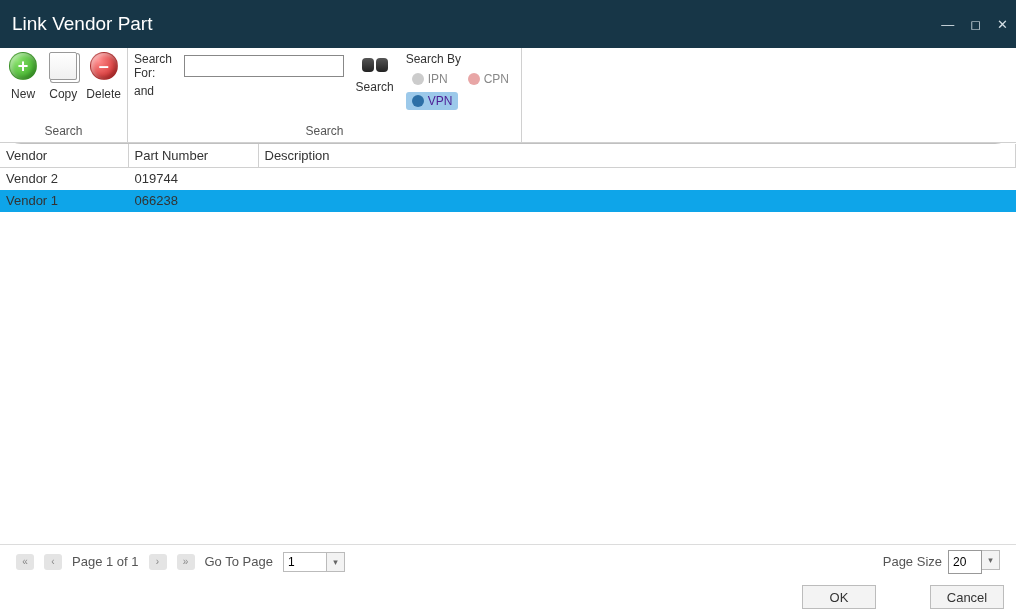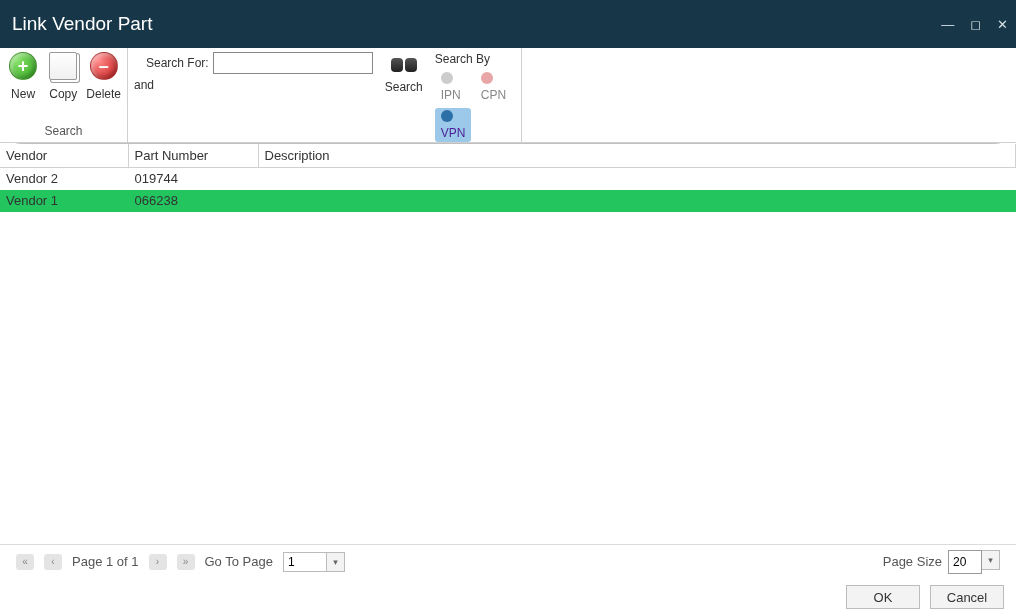--- a/index.html
+++ b/index.html
@@ -75,43 +75,43 @@
     width: 28px; height: 28px; border-radius: 2px; position: relative;
     background: linear-gradient(#fff,#f0f0f0);
     border: 1px solid #999;
     box-shadow: 2px 2px 0 #fff, 2px 2px 0 1px #999;
   }
   .ribbon-btn .label { font-size: 12px; margin-top: 7px; color: #333; }
 
   
   .search-body { display: flex; align-items: flex-start; gap: 12px; padding-top: 2px; }
   .search-left { display: flex; flex-direction: column; font-size: 12px; gap: 4px; }
-  .search-left .row { display: flex; align-items: center; gap: 4px; margin-left: 12px; }
+  .search-left .row { display: flex; align-items: center; gap: 4px; }
   .search-left input[type=text] {
     width: 160px; height: 22px; border: 1px solid #888; padding: 0 4px; font-size: 12px;
   }
   .search-btn { display: flex; flex-direction: column; align-items: center; }
   .icon-binoc {
     width: 28px; height: 24px; position: relative;
   }
   .icon-binoc::before, .icon-binoc::after {
     content: ""; position: absolute; width: 12px; height: 14px; border-radius: 4px;
     background: linear-gradient(#555,#222); top: 6px;
   }
   .icon-binoc::before { left: 1px; }
   .icon-binoc::after  { right: 1px; }
   .search-btn .label { font-size: 12px; margin-top: 4px; }
 
   .searchby { display: flex; flex-direction: column; font-size: 12px; }
   .searchby .sb-title { margin-bottom: 4px; color: #333; }
   .searchby .sb-row { display: flex; gap: 8px; align-items: center; }
   .pill {
-    display: inline-flex; gap: 4px;
+    display: inline-flex; align-items: center; gap: 4px;
     padding: 2px 6px; border-radius: 3px; font-size: 12px;
-    color: #888; cursor: default; flex-direction: column;
+    color: #888; cursor: default;
   }
   .pill.active {
     background: #9cc9ea; color: #4c1d95;
   }
   .pill .dot {
     width: 12px; height: 12px; border-radius: 50%;
     background: #9cc9ea; display: inline-block;
   }
   .pill.disabled .dot { background: #ccc; }
   .pill.active .dot { background: #2c6fa6; }
@@ -129,21 +129,21 @@
   }
   .grid th {
     text-align: left; font-weight: normal; font-size: 13px;
     background: #fff; border-right: 1px solid #d0d0d0; border-bottom: 1px solid #d0d0d0;
     padding: 4px 6px; color: #333;
   }
   .grid td {
     padding: 3px 6px; font-size: 13px; border-right: 1px solid transparent;
   }
   .grid tbody tr { height: 22px; }
-  .grid tbody tr.selected { background: #22c55e; }
+  .grid tbody tr.selected { background: #0ea5e9; }
   .col-vendor { width: 128px; }
   .col-part   { width: 130px; }
 
   
   .pager {
     position: absolute;
     bottom: 38px; left: 0; right: 0;
     border-top: 1px solid #dcdcdc;
     height: 34px;
     display: flex; align-items: center;
@@ -176,21 +176,21 @@
     position: absolute; bottom: 0; left: 0; right: 0;
     height: 38px;
     display: flex; align-items: center; justify-content: flex-end;
     padding: 0 12px; gap: 10px;
     background: #fff;
   }
   .btn {
     min-width: 74px; height: 24px;
     background: #f3f3f3; border: 1px solid #bcbcbc;
     font-size: 13px; color: #333; cursor: default;
-    display: inline-flex; align-items: center; justify-content: center;
+    display: inline-flex; align-items: center; justify-content: center; margin-left: 44px;
   }
 
   .content-area {
     position: absolute;
     top: 143px; 
     bottom: 72px;
     left: 0; right: 0;
     overflow: hidden;
     background: #fff;
   }

